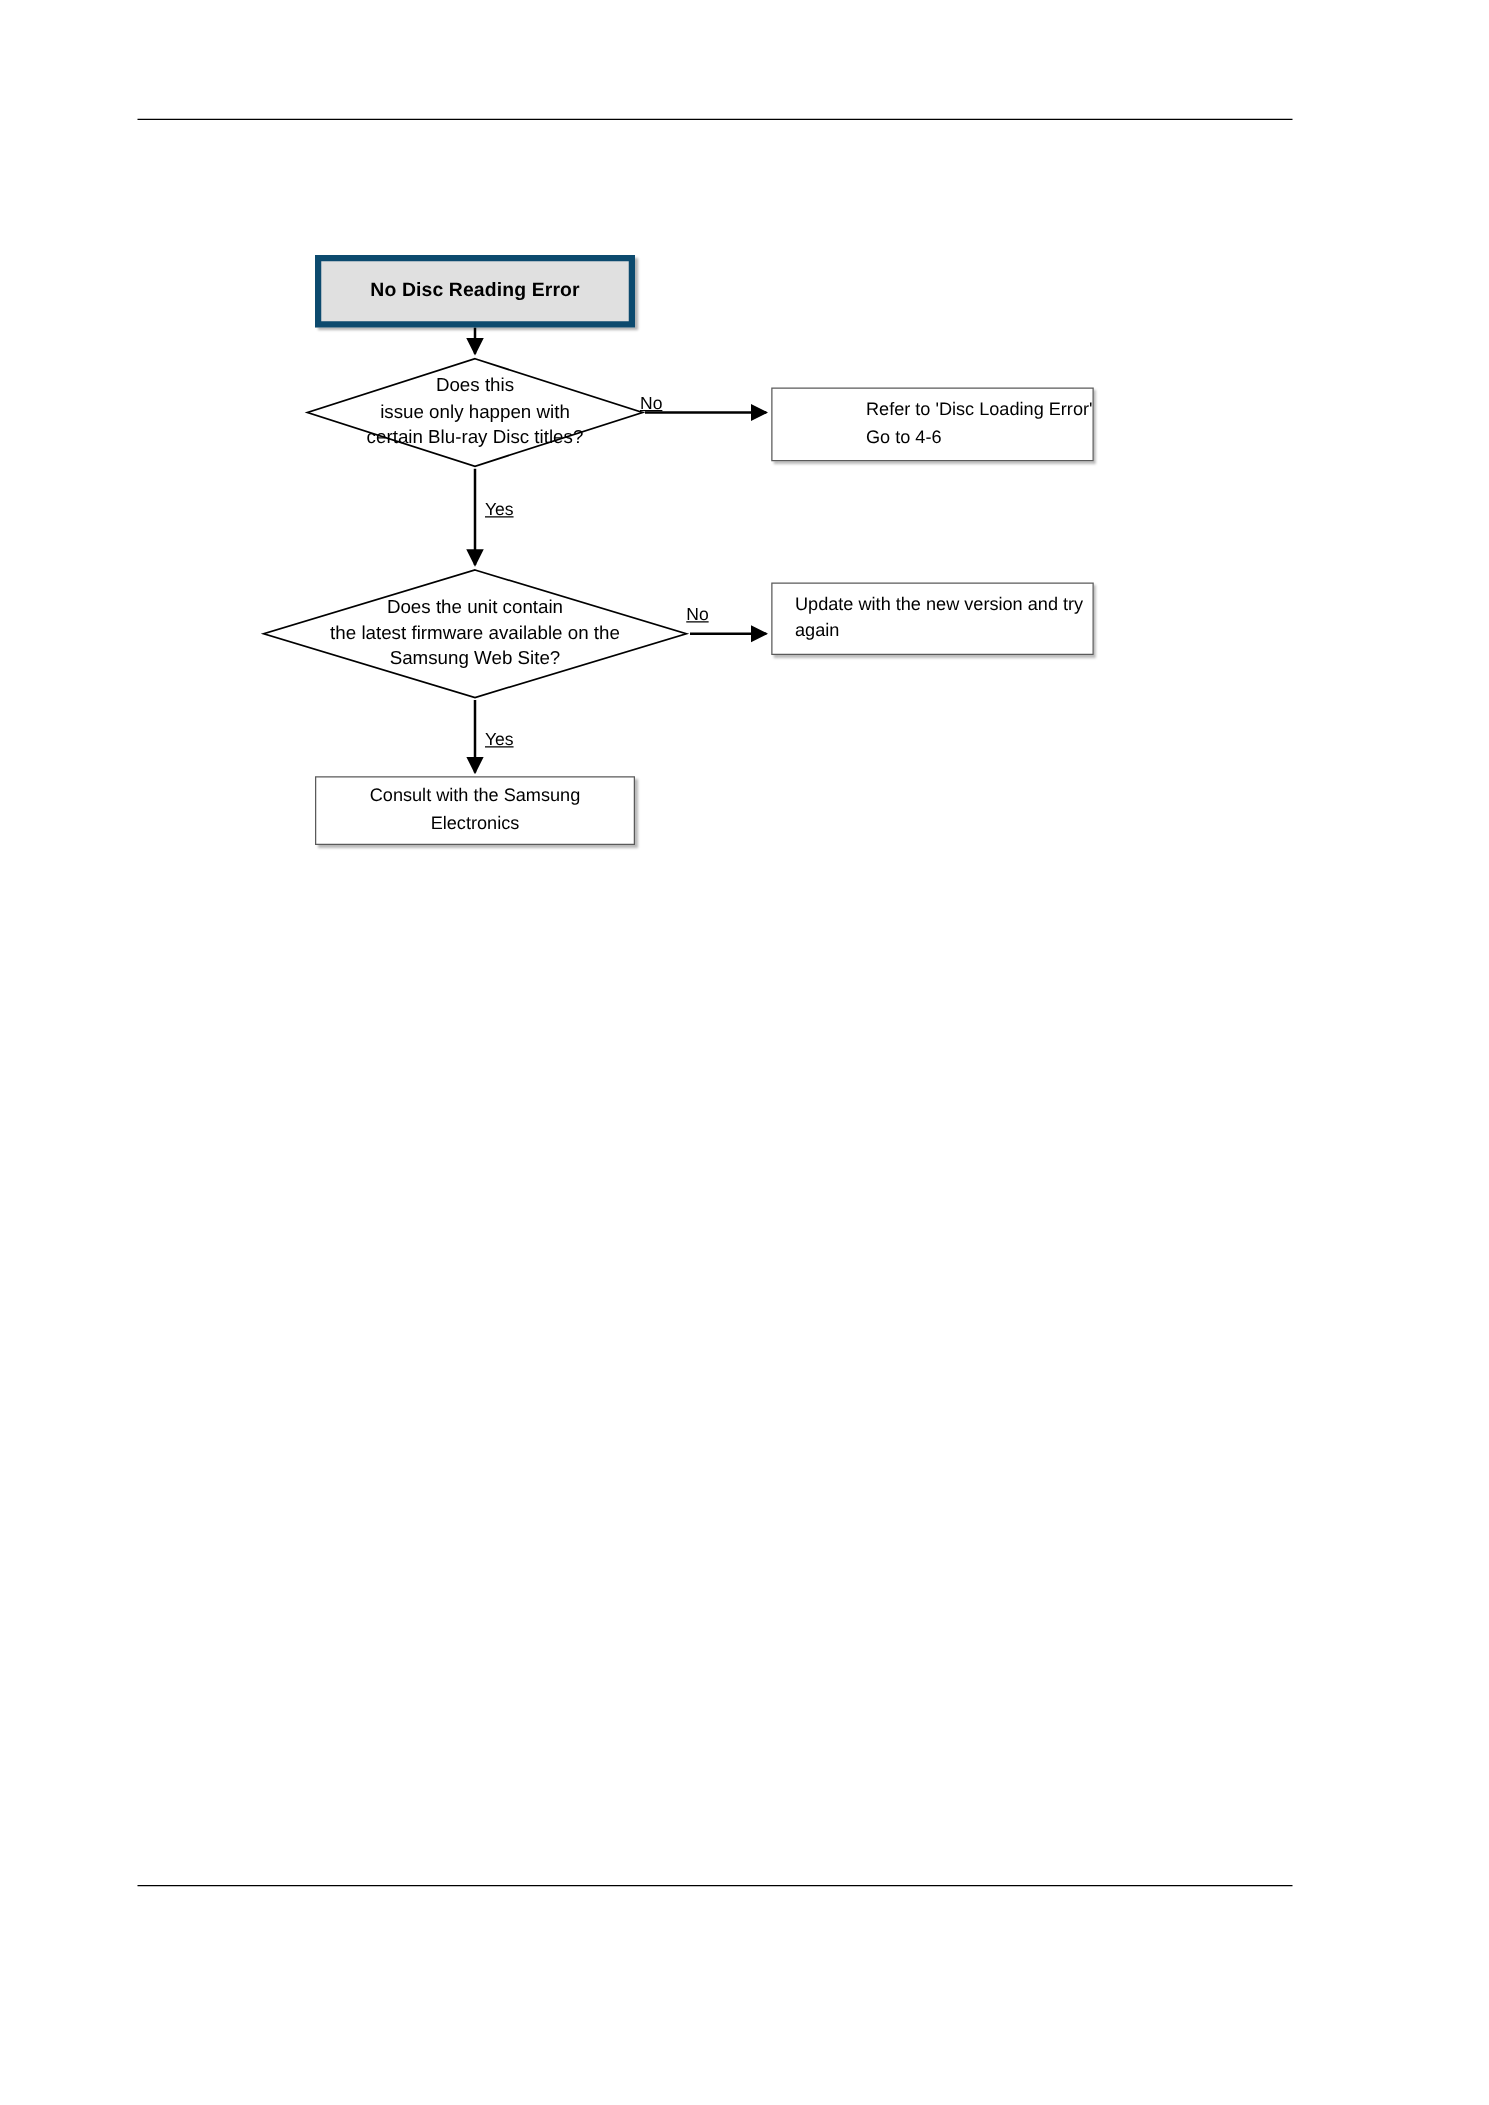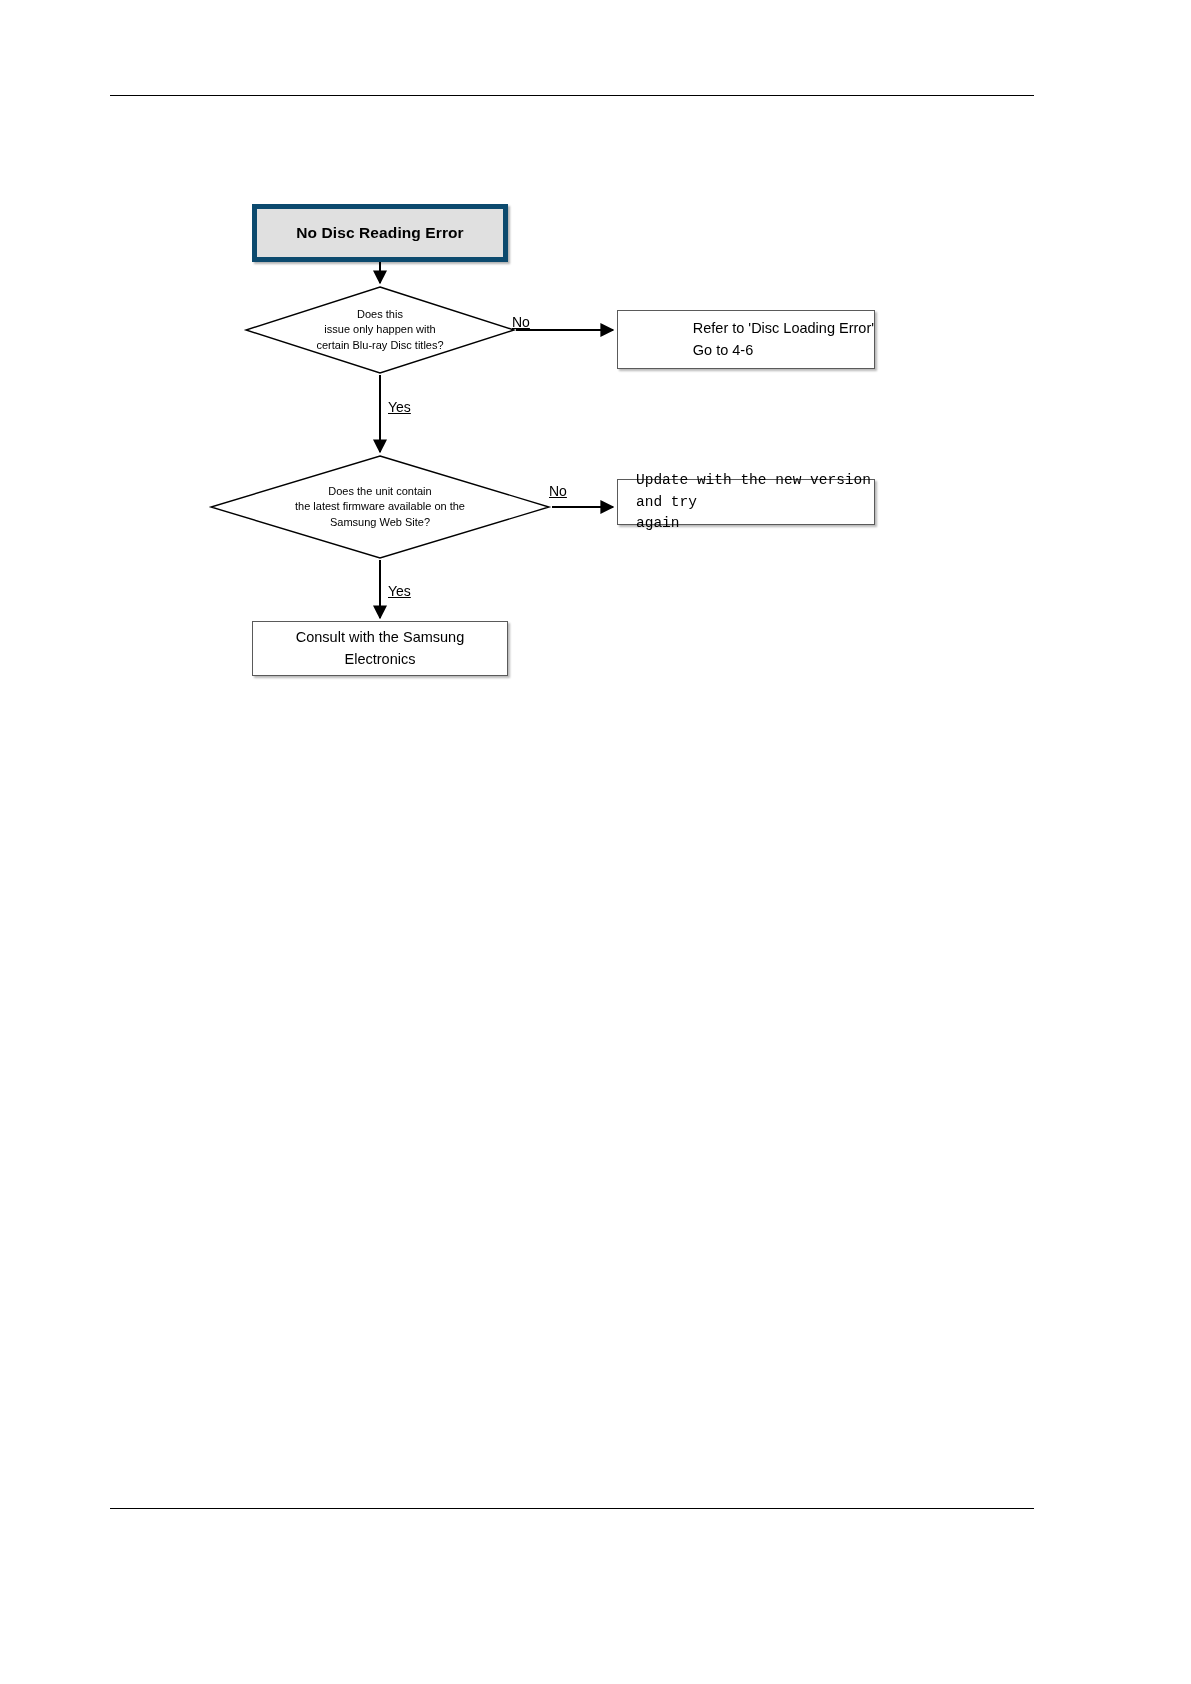--- a/index.html
+++ b/index.html
@@ -82,24 +82,23 @@
   .box-refer {
     left: 617px;
     top: 310px;
     width: 258px;
     height: 59px;
     justify-content: flex-end;
   }
 
   .box-update {
     left: 617px;
-    top: 479px;
+    top: 466px;
     width: 258px;
-    height: 46px;
-    font-family: Liberation Mono, monospace;
+    height: 58px;
   }
 
   .box-consult {
     left: 252px;
     top: 621px;
     width: 256px;
     height: 55px;
   }
 
   
@@ -115,21 +114,21 @@
   .diamond-text {
     position: absolute;
     left: 0;
     top: 0;
     width: 100%;
     height: 100%;
     display: flex;
     align-items: center;
     justify-content: center;
     text-align: center;
-    font-size: 11px;
+    font-size: 15px;
     line-height: 1.38;
     pointer-events: none;
   }
 
   .diamond-1 {
     left: 245px;
     top: 286px;
     width: 270px;
     height: 88px;
   }

